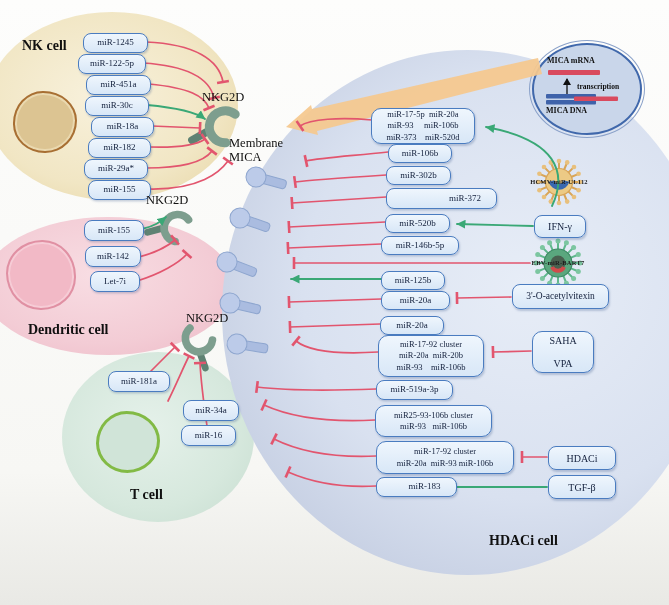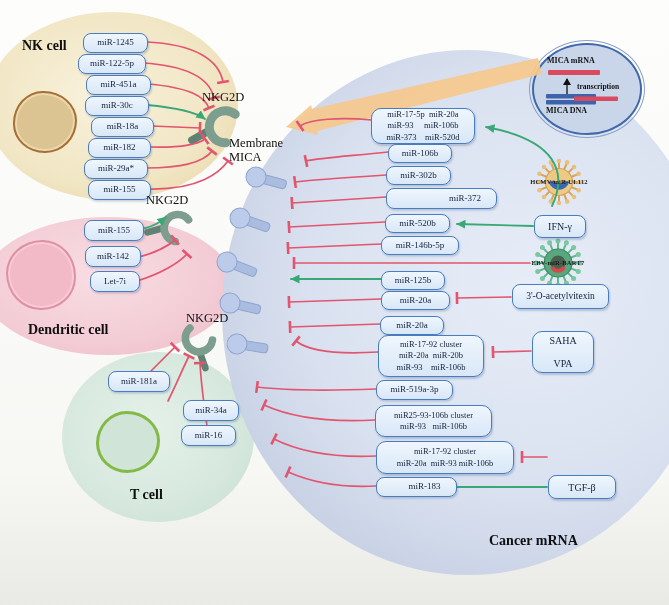--- a/index.html
+++ b/index.html
@@ -224,21 +224,21 @@
       <path d="M511,297 L457,298" stroke="#e2556e" stroke-width="1.7" marker-end="url(#tb)"></path>
       <path d="M531,351 L493,352" stroke="#e2556e" stroke-width="1.7" marker-end="url(#tb)"></path>
       <path d="M547,457 L522,457" stroke="#e2556e" stroke-width="1.7" marker-end="url(#tb)"></path>
       <path d="M547,487 L448,487" stroke="#3aa876" stroke-width="1.9" marker-end="url(#ga)"></path>
     </g>
   </svg>
 
   <div class="cell-label" style="left:22px;top:38px;">NK cell</div>
   <div class="cell-label" style="left:28px;top:322px;">Dendritic cell</div>
   <div class="cell-label" style="left:130px;top:487px;">T cell</div>
-  <div class="cell-label" style="left:489px;top:533px;">Cancer mRNA</div>
+  <div class="cell-label" style="left:489px;top:533px;">HDACi cell</div>
 
   <div class="plain-label" style="left:202px;top:90px;">NKG2D</div>
   <div class="plain-label" style="left:146px;top:193px;">NKG2D</div>
   <div class="plain-label" style="left:186px;top:311px;">NKG2D</div>
   <div class="plain-label" style="left:229px;top:136px;">
     <span>Membrane</span><br>
     <span>MICA</span>
   </div>
 
   <div class="mbox" style="left:83px;top:33px;width:63px;height:18px;">
@@ -338,20 +338,23 @@
   <div class="mbox" style="left:534px;top:215px;width:50px;height:21px;font-size:10px;">
       <span>IFN-γ</span>
     </div>
   <div class="mbox" style="left:512px;top:284px;width:95px;height:23px;font-size:9.5px;">
       <span>3'-O-acetylvitexin</span>
     </div>
   <div class="mbox multi" style="left:532px;top:331px;width:60px;height:40px;font-size:10px;gap:10px;">
     <span>SAHA</span>
     <span>VPA</span>
   </div>
+  <div class="mbox" style="left:548px;top:446px;width:66px;height:22px;font-size:10px;">
+      <span>HDACi</span>
+    </div>
   <div class="mbox" style="left:548px;top:475px;width:66px;height:22px;font-size:10px;">
       <span>TGF-β</span>
     </div>
 
   <div class="virus-label" style="left:521px;top:178px;">HCMV-miR-UL112</div>
   <div class="virus-label" style="left:520px;top:259px;">EBV-miR-BART7</div>
 
   <div class="nuc-label" style="left:547px;top:56px;font-size:8px;">MICA mRNA</div>
   <div class="nuc-label" style="left:577px;top:82px;">transcription</div>
   <div class="nuc-label" style="left:546px;top:106px;font-size:8px;">MICA DNA</div>

